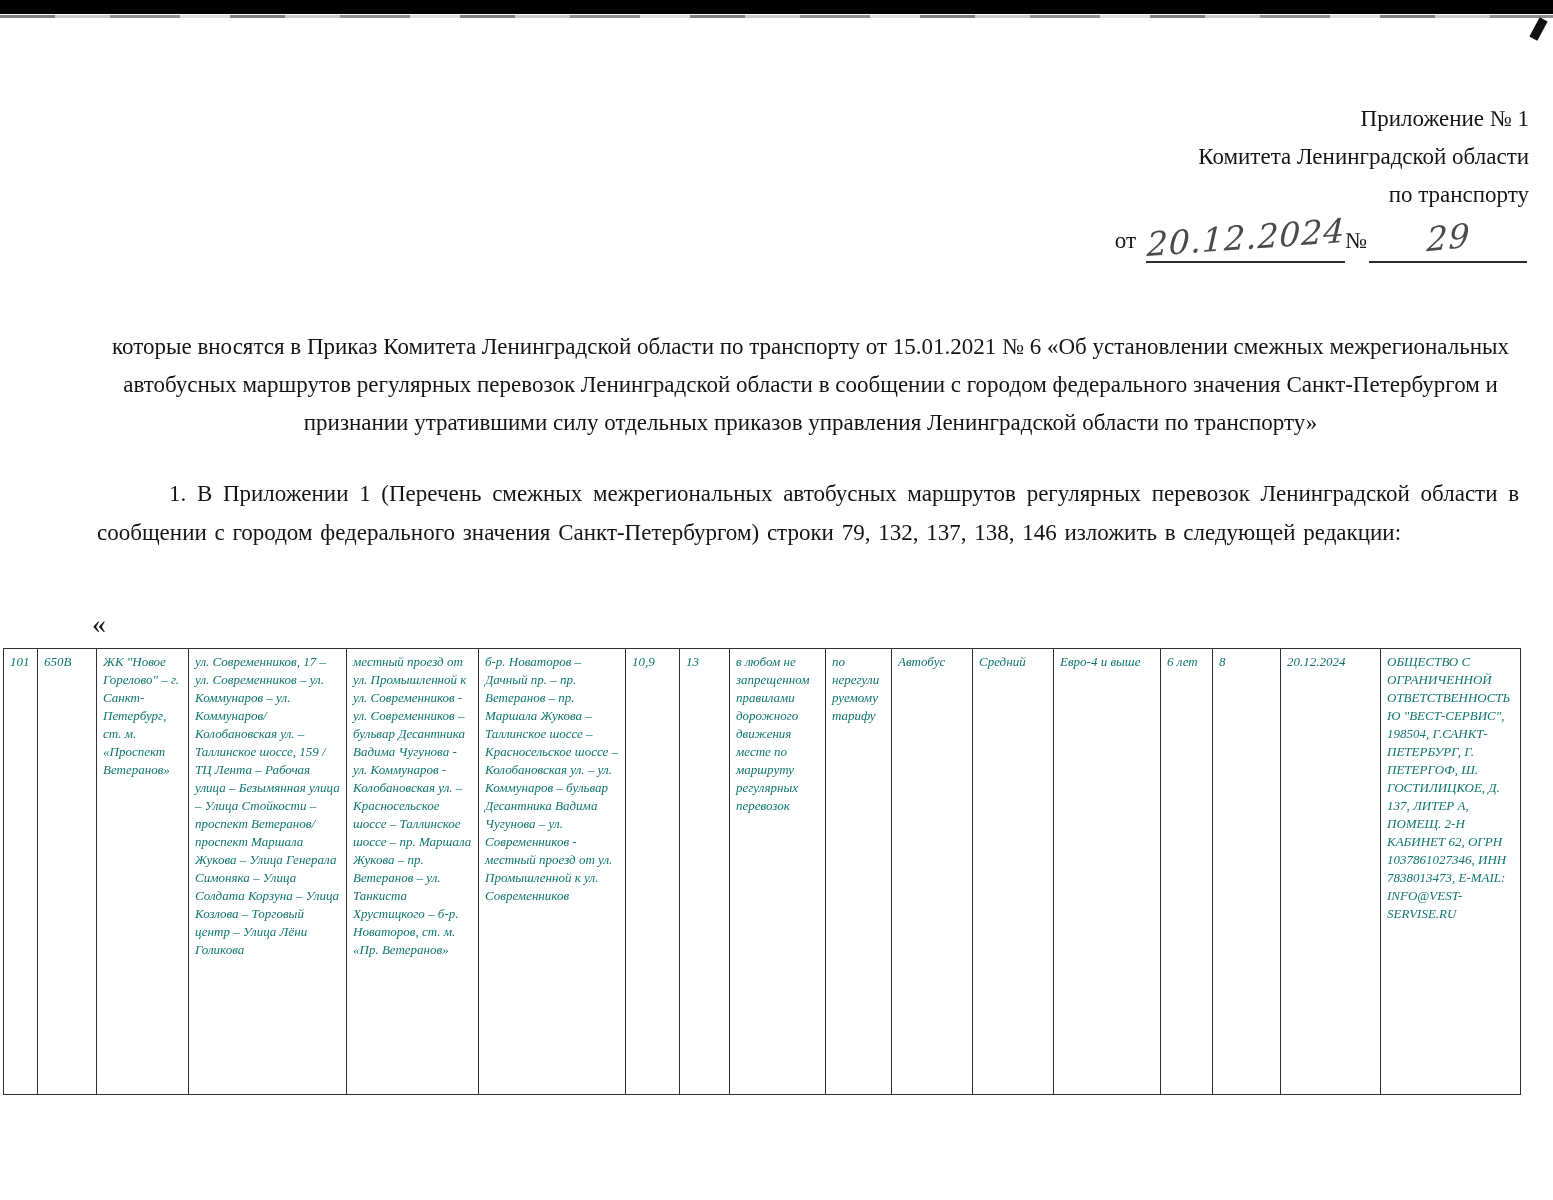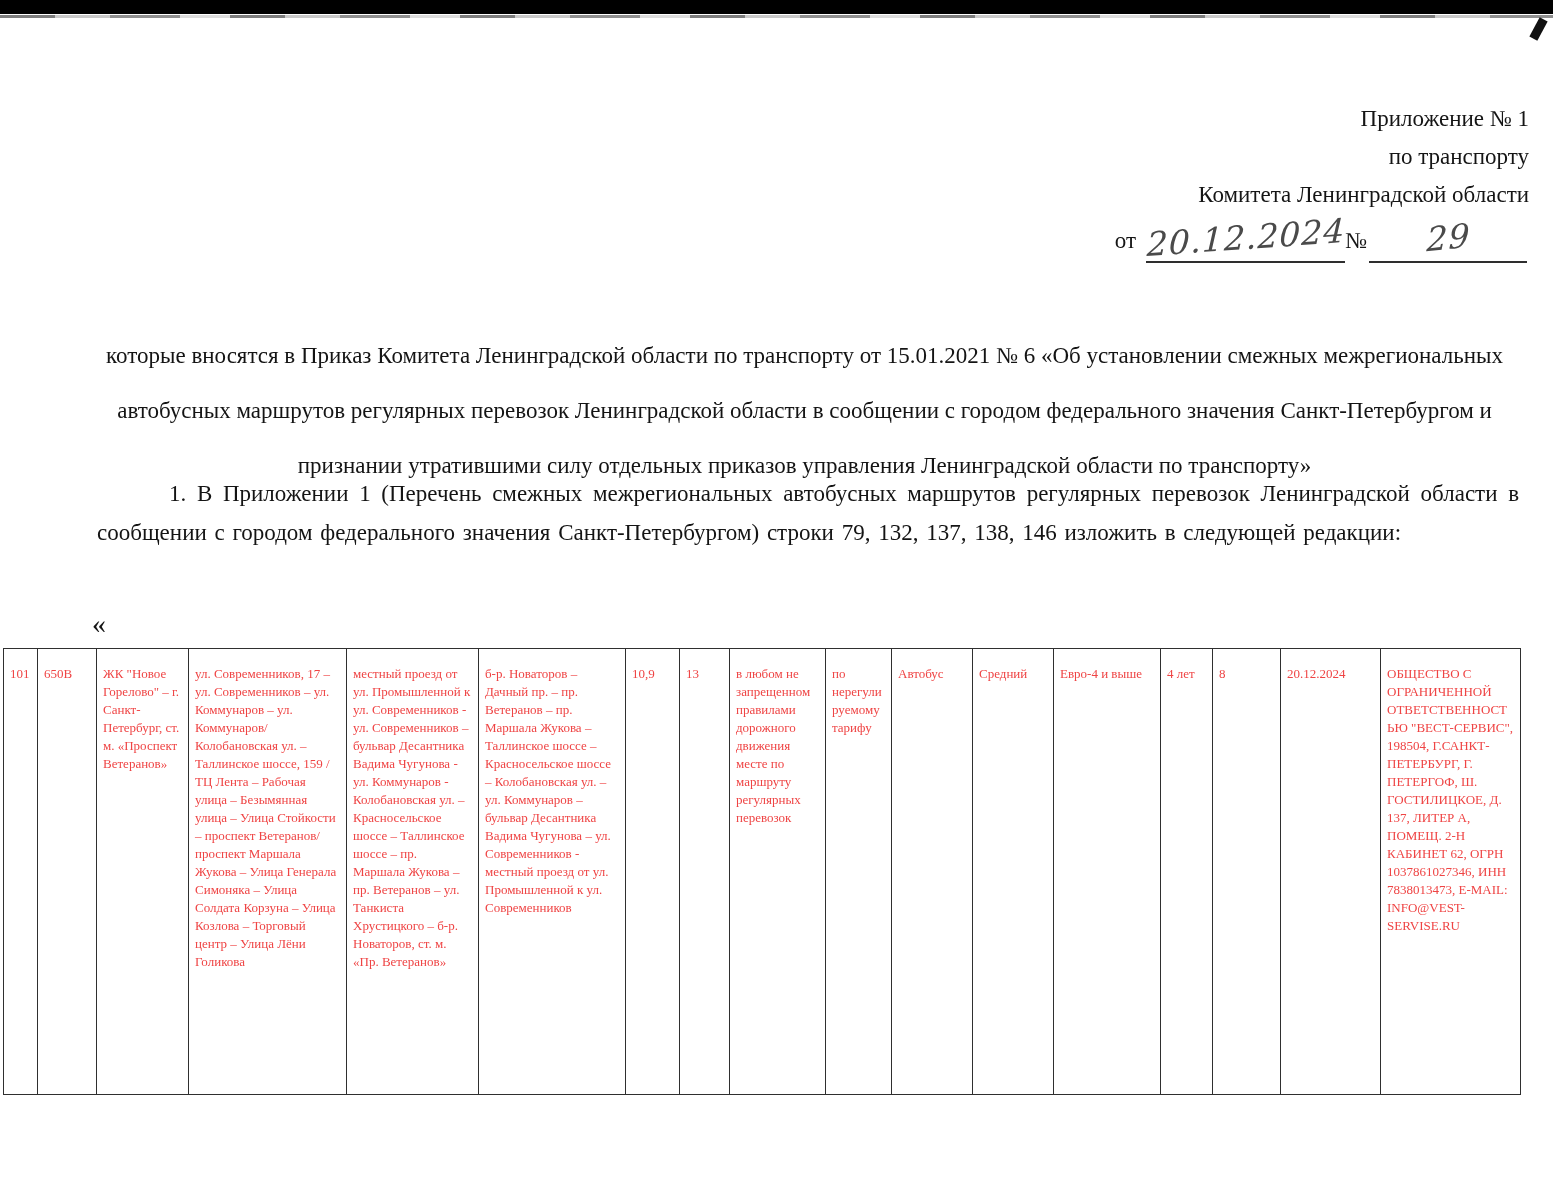--- a/index.html
+++ b/index.html
@@ -44,22 +44,22 @@
     transform-origin:center bottom;
   }
   .hw-num{transform:rotate(-6deg) skewX(-8deg);}
 
   
   .doc-title{
     position:absolute;left:95px;top:286px;width:1425px;
     text-align:center;font-size:24px;color:#141414;
   }
   .doc-subtitle{
-    position:absolute;left:92px;top:328px;width:1425px;
-    text-align:center;font-size:23px;line-height:55px;color:#141414;
+    position:absolute;left:98px;top:328px;width:1425px;
+    text-align:center;font-size:23px;line-height:38px;color:#141414;
   }
   .doc-paragraph{
     position:absolute;left:97px;top:475px;width:1422px;
     text-align:justify;text-indent:72px;
     font-size:23px;line-height:38.5px;color:#141414;
     word-spacing:2px;
   }
   .open-quote{
     position:absolute;left:92px;top:608px;
     font-size:28px;color:#141414;
@@ -69,40 +69,41 @@
   table.routes{
     position:absolute;left:3px;top:648px;
     width:1517px;height:447px;
     border-collapse:collapse;table-layout:fixed;
     background:#fff;
   }
   table.routes td{
     border:1.5px solid #2f2f2f;
     vertical-align:top;
     font-size:13px;line-height:18px;
-    padding:16px 6px;
-    color:#ef4444;
+    padding:4px 6px;
+    color:#0f766e;
     overflow-wrap:anywhere;
     overflow:hidden;
+    font-style:italic;
   }
 </style>
 </head>
 <body>
 
 <div class="page">
 
   <div class="top-bar"></div>
   <div class="top-edge-line"></div>
   <div class="speck-tr"></div>
   <div class="speck-bl"></div>
 
   <div class="header-block">
     <div>Приложение № 1</div>
+    <div>Комитета Ленинградской области</div>
     <div>по транспорту</div>
-    <div>Комитета Ленинградской области</div>
     <div class="order-line">
       <span class="prefix">от</span>
       <span class="uline uline-date"><span class="hw">20.12.2024</span></span>
       <span class="no-sign">№</span>
       <span class="uline uline-num"><span class="hw hw-num">29</span></span>
     </div>
   </div>
 
 
   <div class="doc-subtitle">которые вносятся в Приказ Комитета Ленинградской области по транспорту от 15.01.2021 № 6 «Об установлении смежных межрегиональных автобусных маршрутов регулярных перевозок Ленинградской области в сообщении с городом федерального значения Санкт-Петербургом и признании утратившими силу отдельных приказов управления Ленинградской области по транспорту»</div>
@@ -139,21 +140,21 @@
       <td>ул. Современников, 17 – ул. Современников – ул. Коммунаров – ул. Коммунаров/Колобановская ул. – Таллинское шоссе, 159 / ТЦ Лента – Рабочая улица – Безымянная улица – Улица Стойкости – проспект Ветеранов/проспект Маршала Жукова – Улица Генерала Симоняка – Улица Солдата Корзуна – Улица Козлова – Торговый центр – Улица Лёни Голикова</td>
       <td>местный проезд от ул. Промышленной к ул. Современников - ул. Современников – бульвар Десантника Вадима Чугунова - ул. Коммунаров - Колобановская ул. – Красносельское шоссе – Таллинское шоссе – пр. Маршала Жукова – пр. Ветеранов – ул. Танкиста Хрустицкого – б-р. Новаторов, ст. м. «Пр. Ветеранов»</td>
       <td>б-р. Новаторов – Дачный пр. – пр. Ветеранов – пр. Маршала Жукова – Таллинское шоссе – Красносельское шоссе – Колобановская ул. – ул. Коммунаров – бульвар Десантника Вадима Чугунова – ул. Современников - местный проезд от ул. Промышленной к ул. Современников</td>
       <td>10,9</td>
       <td>13</td>
       <td>в любом не запрещенном правилами дорожного движения месте по маршруту регулярных перевозок</td>
       <td>по нерегулируемому тарифу</td>
       <td>Автобус</td>
       <td>Средний</td>
       <td>Евро-4 и выше</td>
-      <td>4 лет</td>
+      <td>6 лет</td>
       <td>8</td>
       <td>20.12.2024</td>
       <td>ОБЩЕСТВО С ОГРАНИЧЕННОЙ ОТВЕТСТВЕННОСТЬЮ "ВЕСТ-СЕРВИС", 198504, Г.САНКТ-ПЕТЕРБУРГ, Г. ПЕТЕРГОФ, Ш. ГОСТИЛИЦКОЕ, Д. 137, ЛИТЕР А, ПОМЕЩ. 2-Н КАБИНЕТ 62, ОГРН 1037861027346, ИНН 7838013473, E-MAIL: INFO@VEST-SERVISE.RU</td>
     </tr>
   </tbody>
     </table>
 
   <div class="bottom-bar"></div>
 
 </div>

